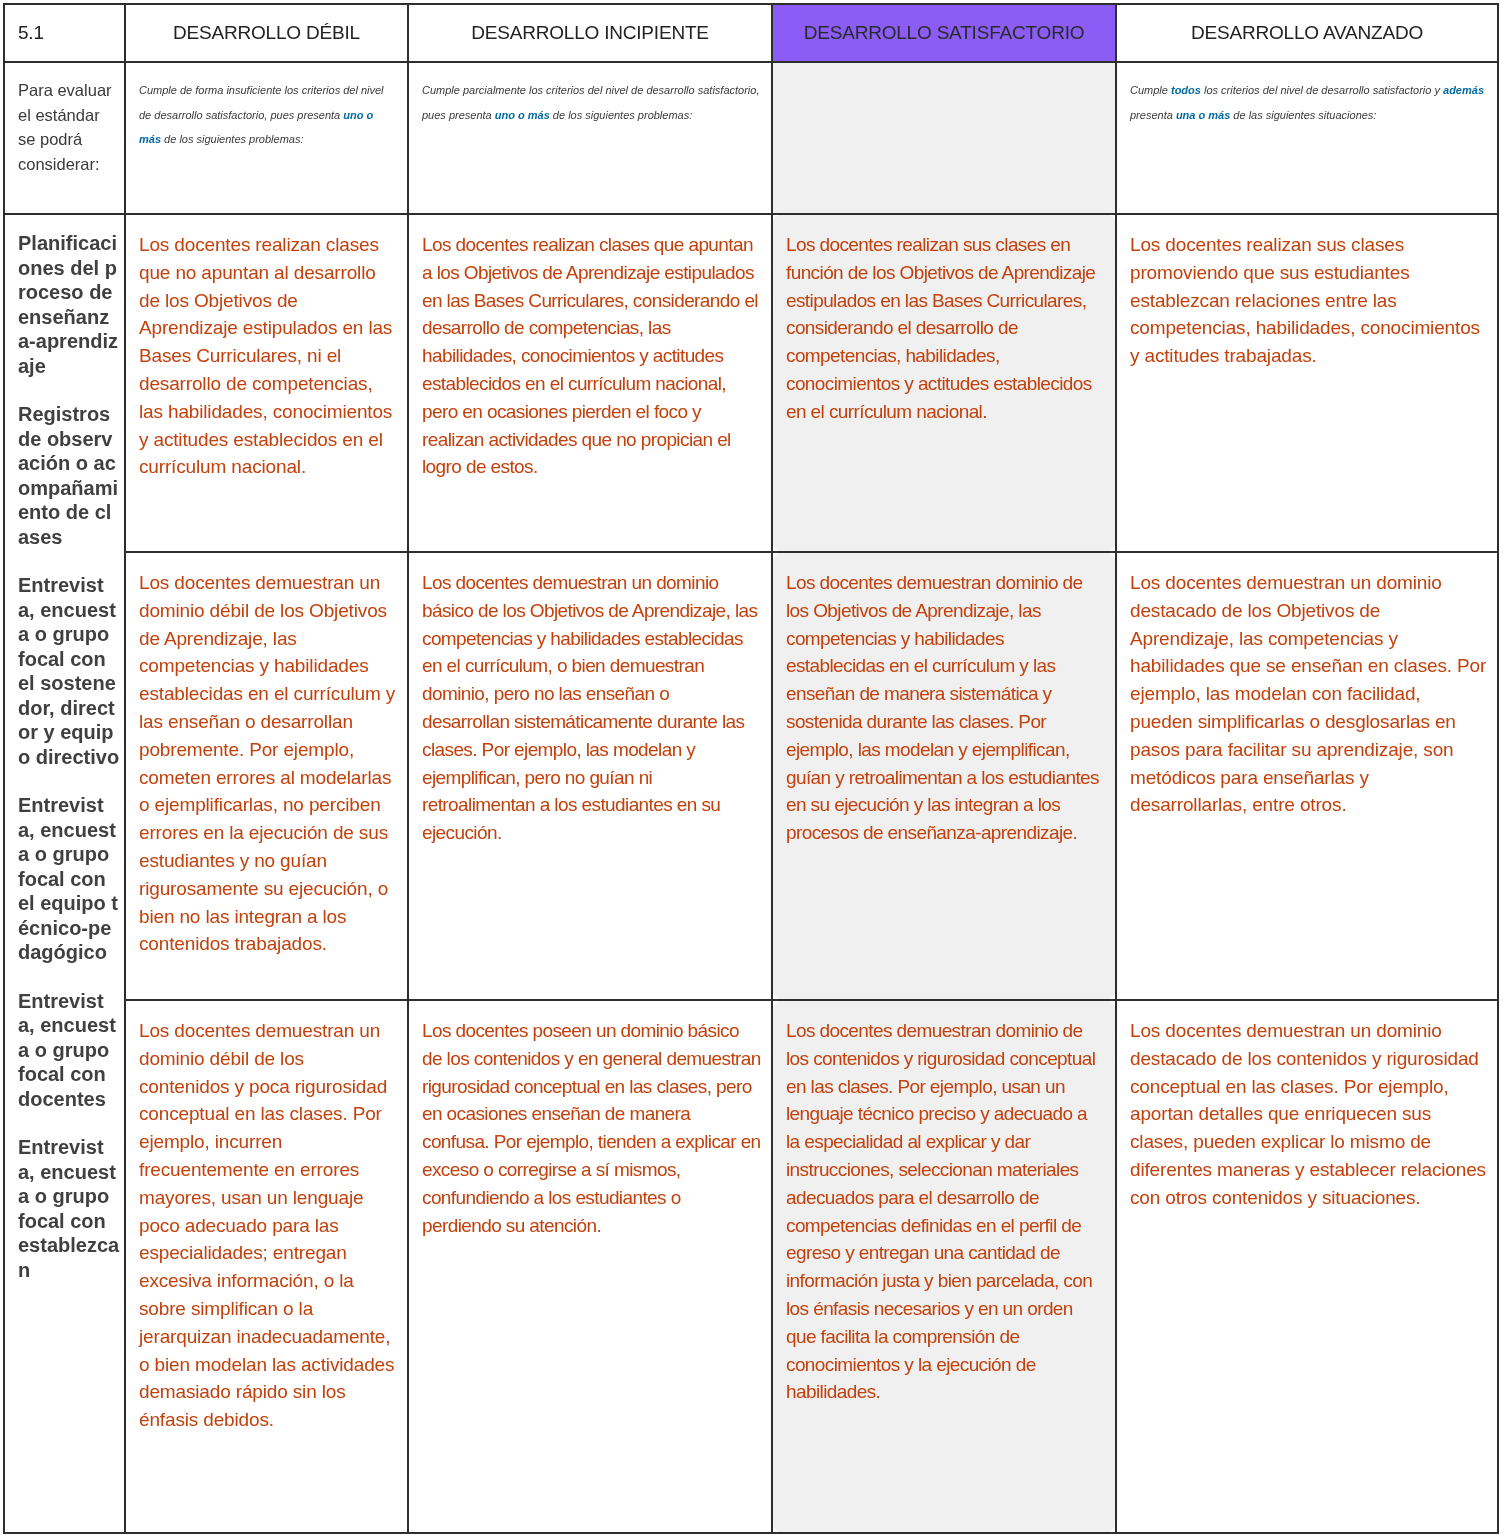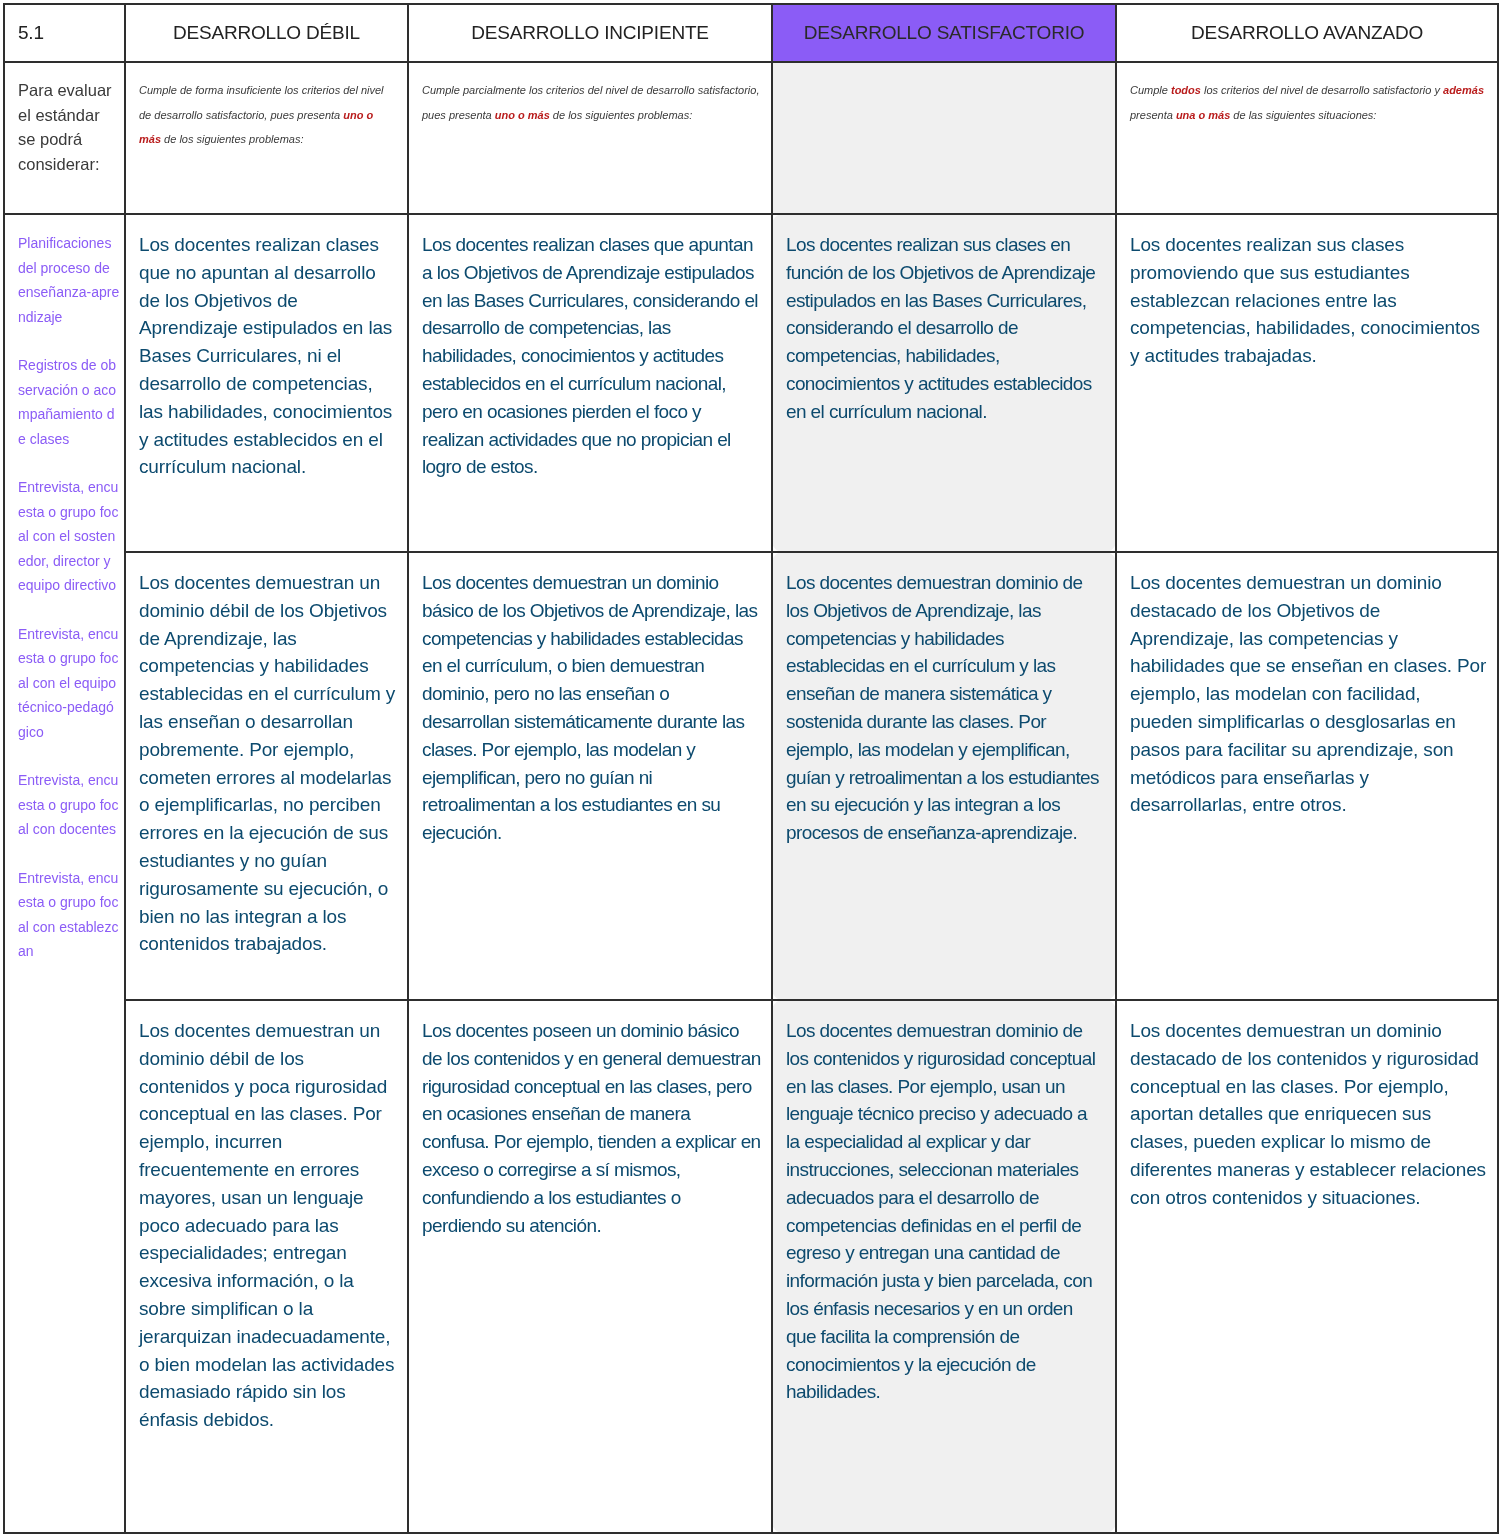--- a/index.html
+++ b/index.html
@@ -25,34 +25,34 @@
   col.c4 { width: 382px; }
 
   tr.hdr { height: 58px; }
   tr.hdr td { vertical-align: middle; text-align: center; font-size: 19px; letter-spacing: -0.2px; color: #222; }
   tr.hdr td.code { text-align: left; padding-left: 13px; }
   tr.hdr td.hl { background: #8b5cf6; color: #2a2a2a; }
 
   tr.intro { height: 152px; }
   tr.intro td { font-size: 11px; line-height: 24.5px; font-style: italic; color: #3a3a3a; padding: 15px 10px 0 13px; }
   tr.intro td.lead { font-style: normal; font-size: 16.5px; padding: 15px 4px 0 13px; }
-  tr.intro td b { font-weight: bold; color: #b91c1c; text-align: center; }
+  tr.intro td b { font-weight: bold; color: #0369a1; text-align: center; }
 
   td.shade { background: #f0f0f0; }
 
   .side {
-    font-size: 14px; line-height: 24.5px; color: #8b5cf6;
+    font-size: 20px; line-height: 24.5px; color: #404040;
     padding: 16px 4px 0 13px !important;
-    word-break: break-all; overflow-wrap: anywhere;
+    word-break: break-all; overflow-wrap: anywhere; font-weight: bold;
   }
   .side .grp { margin-bottom: 24px; }
 
   tr.r1 { height: 338px; }
   tr.r2 { height: 448px; }
-  .body { font-size: 19px; line-height: 27.8px; color: #0c4a6e; padding: 16px 10px 0 13px !important; letter-spacing: -0.15px; }
+  .body { font-size: 19px; line-height: 27.8px; color: #c2410c; padding: 16px 10px 0 13px !important; letter-spacing: -0.15px; }
   .body.narrow { letter-spacing: -0.6px; border-radius: 11px; }
 </style>
 </head>
 <body>
 
 <table class="rubric">
   <colgroup>
       <col class="c0">
       <col class="c1">
       <col class="c2">

